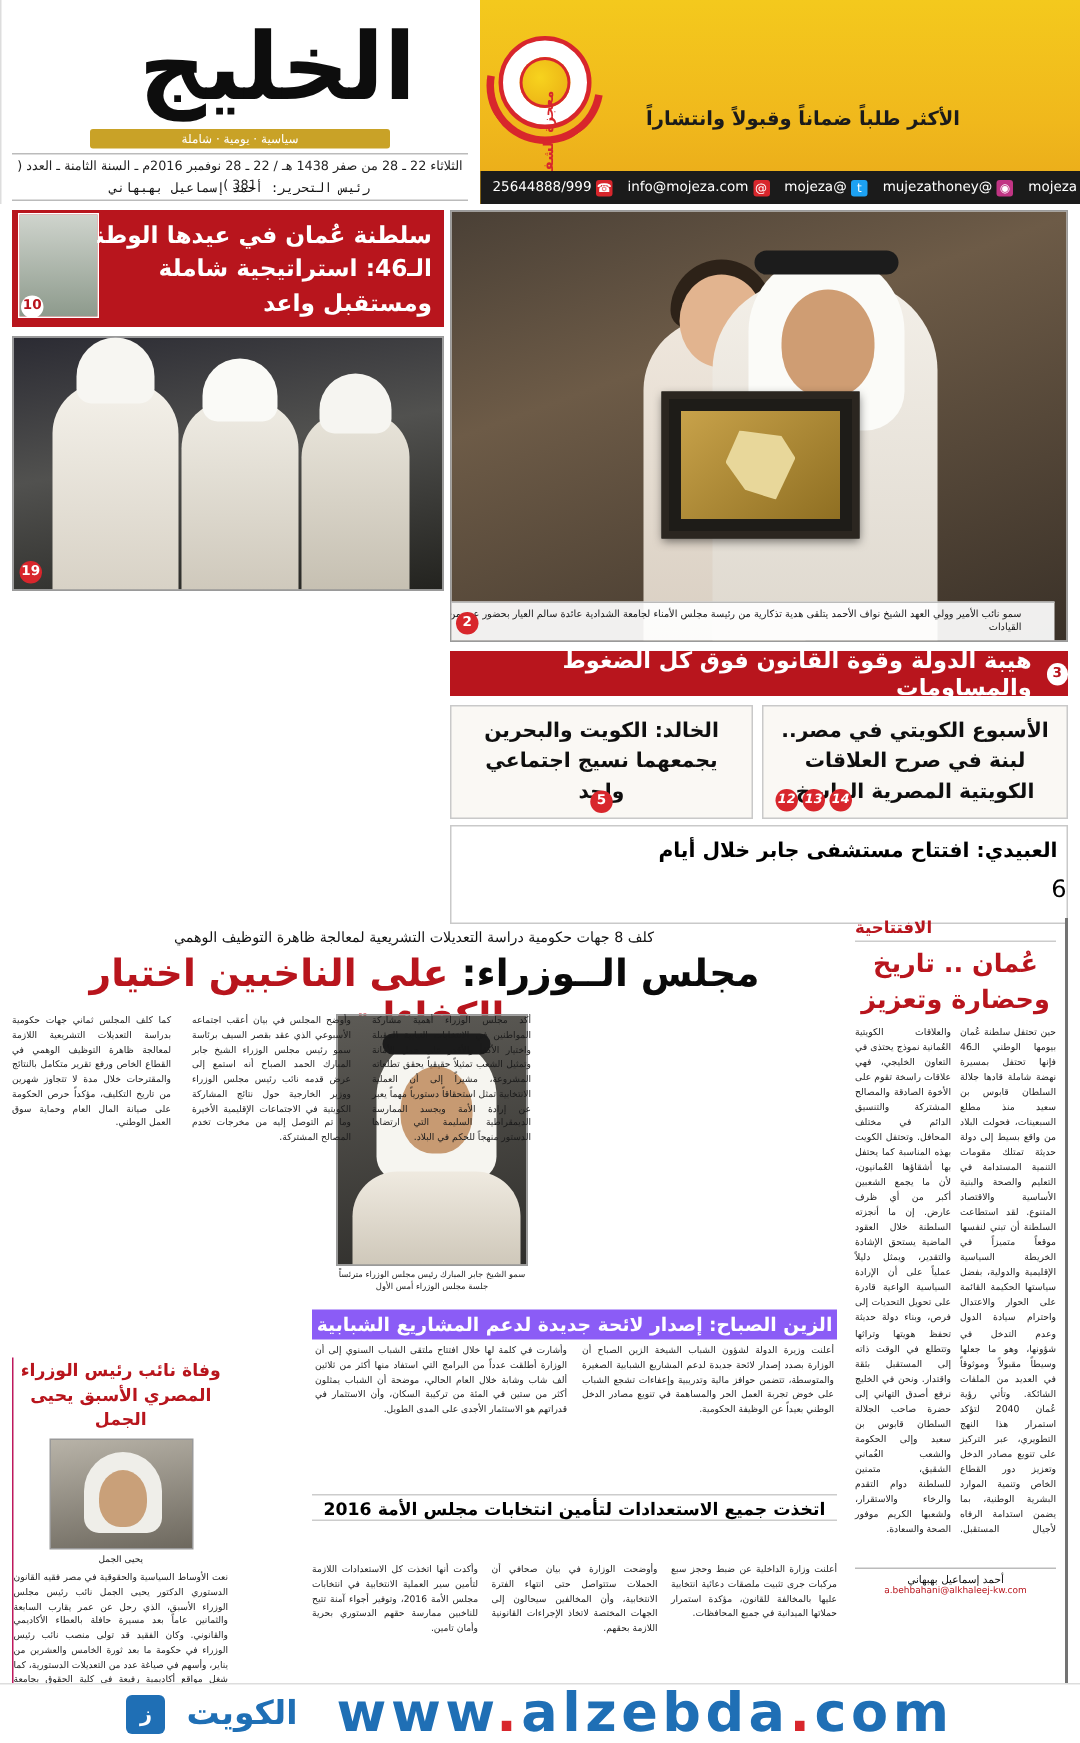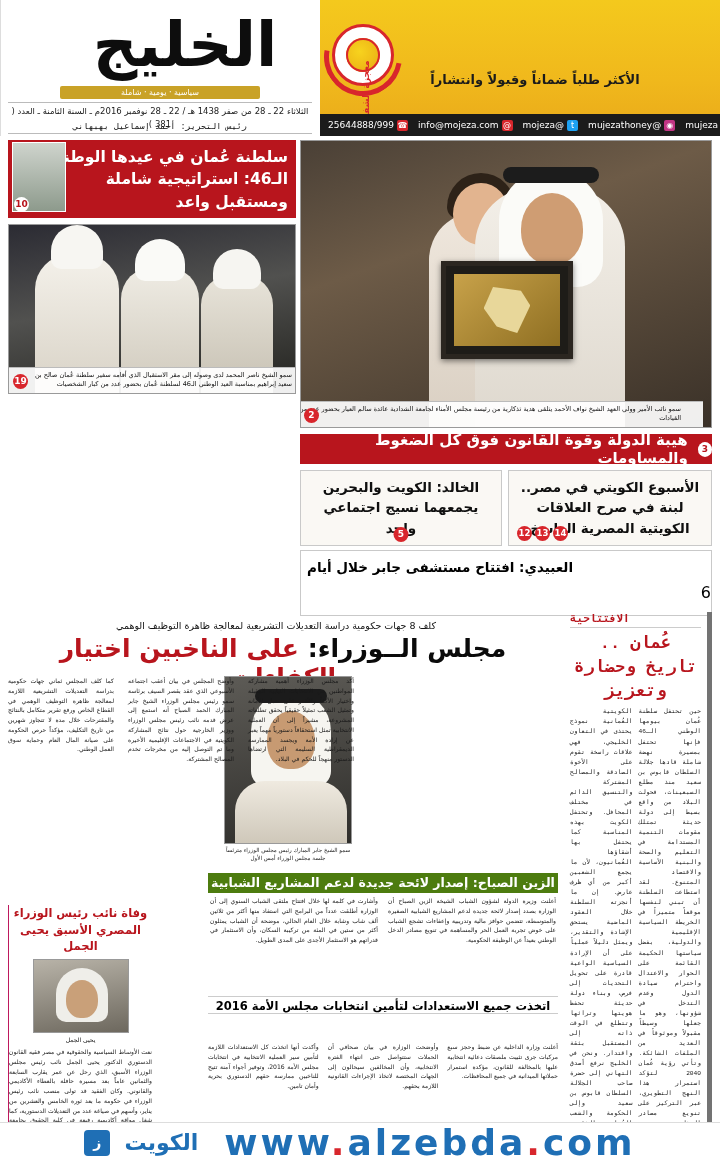--- a/index.html
+++ b/index.html
@@ -210,39 +210,39 @@
   .hbox h4 {
     font-size: 13.5px; font-weight:bold; color:#0f0f0f; line-height:1.5;
     text-align:center; padding: 6px 6px 0 6px;
   }
   .hbox .pb2 {
     position:absolute; left: 50%; transform: translateX(-50%); bottom: 3px;
     width:15px; height:15px; border-radius:50%; background:#d8262c; color:#fff;
     font-size:9px; font-weight:bold; text-align:center; line-height:15px;
   }
   .hbox3 { right: 8px; top: 550px; width: 412px; height: 66px; border:1px solid #c9c9c9; background:#fff; position:absolute; }
-  .hbox3 h4 { font-size:13.5px; font-weight:bold; text-align:left; padding:6px; line-height:1.5; }
+  .hbox3 h4 { font-size:13.5px; font-weight:bold; text-align:right; padding:6px; line-height:1.5; }
   .nums { position:absolute; left: 8px; bottom: 4px; display:flex; gap:3px; }
   .nums span { width:15px;height:15px;border-radius:50%;background:#d8262c;color:#fff;
-               font-size:8.5px;font-weight:bold;text-align:center;line-height:15px; }
+               font-size:8.5px;font-weight:bold;text-align:center;line-height:15px;font-style:italic; }
 
   
   .kicker {
     position:absolute; left: 8px; right: 176px; top: 620px; height: 14px;
     font-size: 9.5px; color:#111; text-align:center; letter-spacing: .5px;
   }
   .bighead {
     position:absolute; left: 8px; right: 162px; top: 634px; height: 36px;
     font-size: 25px; font-weight:bold; color:#0a0a0a; text-align:center;
   }
   .bighead .red { color:#b8151d; }
 
   .editorial {
     position:absolute; right: 8px; top: 612px; width: 148px; height: 510px;
-    border-right: 5px solid #737373; padding: 0 6px; font-family: Liberation Mono, monospace;
+    border-right: 2px solid #737373; padding: 0 6px;
   }
   .ed-label {
     font-size: 11px; color:#b8151d; font-weight:bold; text-align:left;
     border-bottom:1px solid #ccc; padding-bottom:2px; margin-bottom:4px;
   }
   .ed-title {
     font-size: 17px; font-weight:bold; color:#b8151d; text-align:center;
     line-height:1.4; margin-bottom: 4px;
   }
   .ed-body {
@@ -280,21 +280,21 @@
     position:absolute; top:0; width: 106px; height: 180px;
     font-size: 6.1px; line-height: 1.6; text-align: justify; color:#1a1a1a;
   }
   .colA { right: 0; }
   .colB { right: 120px; }
   .colC { right: 240px; width: 106px; }
 
   
   .zain-head {
     position:absolute; right: 162px; top: 873px; width: 350px; height: 20px;
-    background:#4d7c0f; color:#fff; font-size: 12.5px; font-weight:bold;
+    background:#8b5cf6; color:#fff; font-size: 12.5px; font-weight:bold;
     text-align:center; line-height: 20px;
   }
   .zain-body {
     position:absolute; right: 162px; top: 896px; width: 350px; height: 96px;
     font-size: 6.1px; line-height:1.6; text-align:justify; color:#1a1a1a;
     column-count: 2; column-gap: 10px; padding: 0 2px;
   }
   .zain-sub {
     position:absolute; right: 162px; top: 996px; width: 350px; height: 18px;
     border-top:1px solid #ccc; border-bottom:1px solid #ccc;
@@ -362,21 +362,21 @@
     <div class="ad-left">
       <div class="ad-crescent"></div>
       <div class="ad-logo-circle">
         <div class="ad-logo-inner"></div>
       </div>
       <div class="ad-brandsmall">معجزة الشفاء</div>
       <div class="ad-sub">الأكثر طلباً ضماناً وقبولاً وانتشاراً</div>
       <div class="ad-strip">
         <span class="sitem">
 
-          <span>mujeza</span>
+          <span>mojeza</span>
         </span>
         <span class="sitem">
           <span class="sq ig">◉</span>
           <span>@mujezathoney</span>
         </span>
         <span class="sitem">
           <span class="sq tw">t</span>
           <span>@mojeza</span>
         </span>
         <span class="sitem">
@@ -429,21 +429,20 @@
       <div class="hr-photo">
         <div class="m1">
             <div class="h"></div>
           </div>
         <div class="m2">
             <div class="h"></div>
           </div>
         <div class="m3">
             <div class="h"></div>
           </div>
-        <div class="hr-caption">سمو الشيخ ناصر المحمد لدى وصوله إلى مقر الاستقبال الذي أقامه سفير سلطنة عُمان صالح بن سعيد إبراهيم بمناسبة العيد الوطني الـ46 لسلطنة عُمان بحضور عدد من كبار الشخصيات</div>
         <div class="pagebadge hr-badge">19</div>
       </div>
     </div>
   </div>
 
   <div class="redbar">
     <div class="pagebadge pb">3</div>
     <h3>هيبة الدولة وقوة القانون فوق كل الضغوط والمساومات</h3>
   </div>
 

